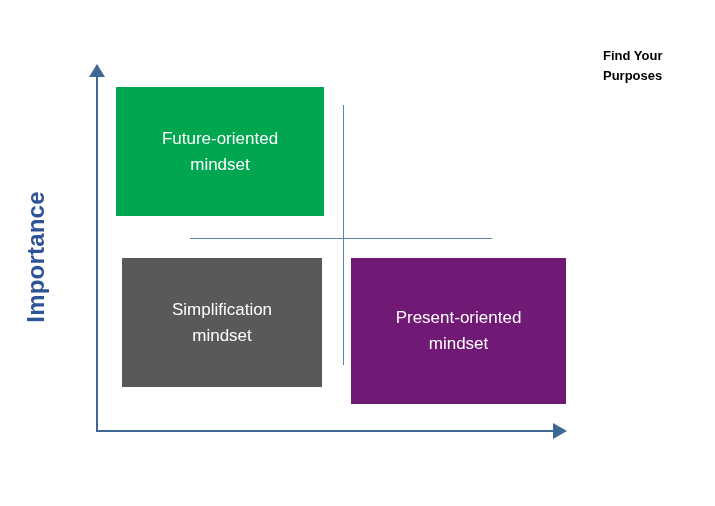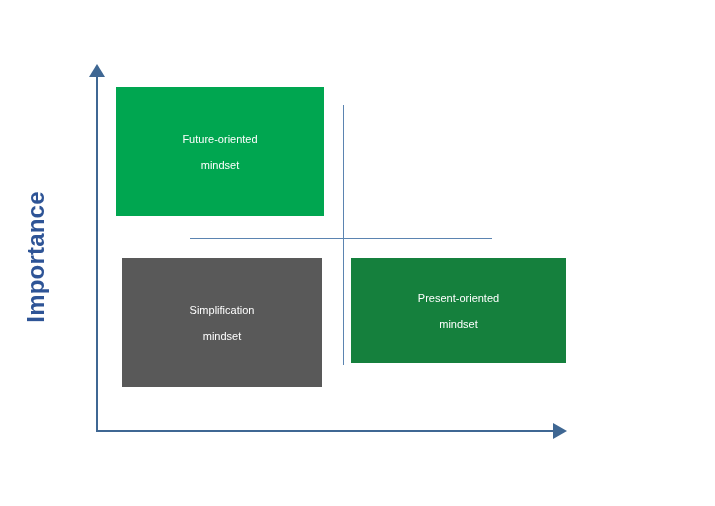--- a/index.html
+++ b/index.html
@@ -75,21 +75,21 @@
   }
 
   
   .quadrant {
     position: absolute;
     display: flex;
     align-items: center;
     justify-content: center;
     text-align: center;
     color: #ffffff;
-    font-size: 11px;
+    font-size: 17px;
     line-height: 26px;
     font-weight: 400;
     padding: 0 12px;
     box-sizing: border-box;
     white-space: pre-line;
   }
   #quadrant-future-oriented {
     left: 116px;
     top: 87px;
     width: 208px;
@@ -107,22 +107,22 @@
     left: 122px;
     top: 258px;
     width: 200px;
     height: 129px;
     background: #595959;
   }
   #quadrant-present-oriented {
     left: 351px;
     top: 258px;
     width: 215px;
-    height: 105px;
-    background: #15803d;
+    height: 146px;
+    background: #701a75;
   }
 
   
   #y-axis-title {
     position: absolute;
     left: -44px;
     top: 243px;
     width: 160px;
     text-align: center;
     transform: rotate(-90deg);
@@ -175,14 +175,16 @@
 
   <div id="quadrant-simplification" class="quadrant">Simplification
 mindset</div>
 
   <div id="quadrant-present-oriented" class="quadrant">Present-oriented
 mindset</div>
 
   <div id="y-axis-title">Importance</div>
 
 
+  <div id="corner-note">Find Your
+Purposes</div>
 
 </div>
 
 </body></html>

